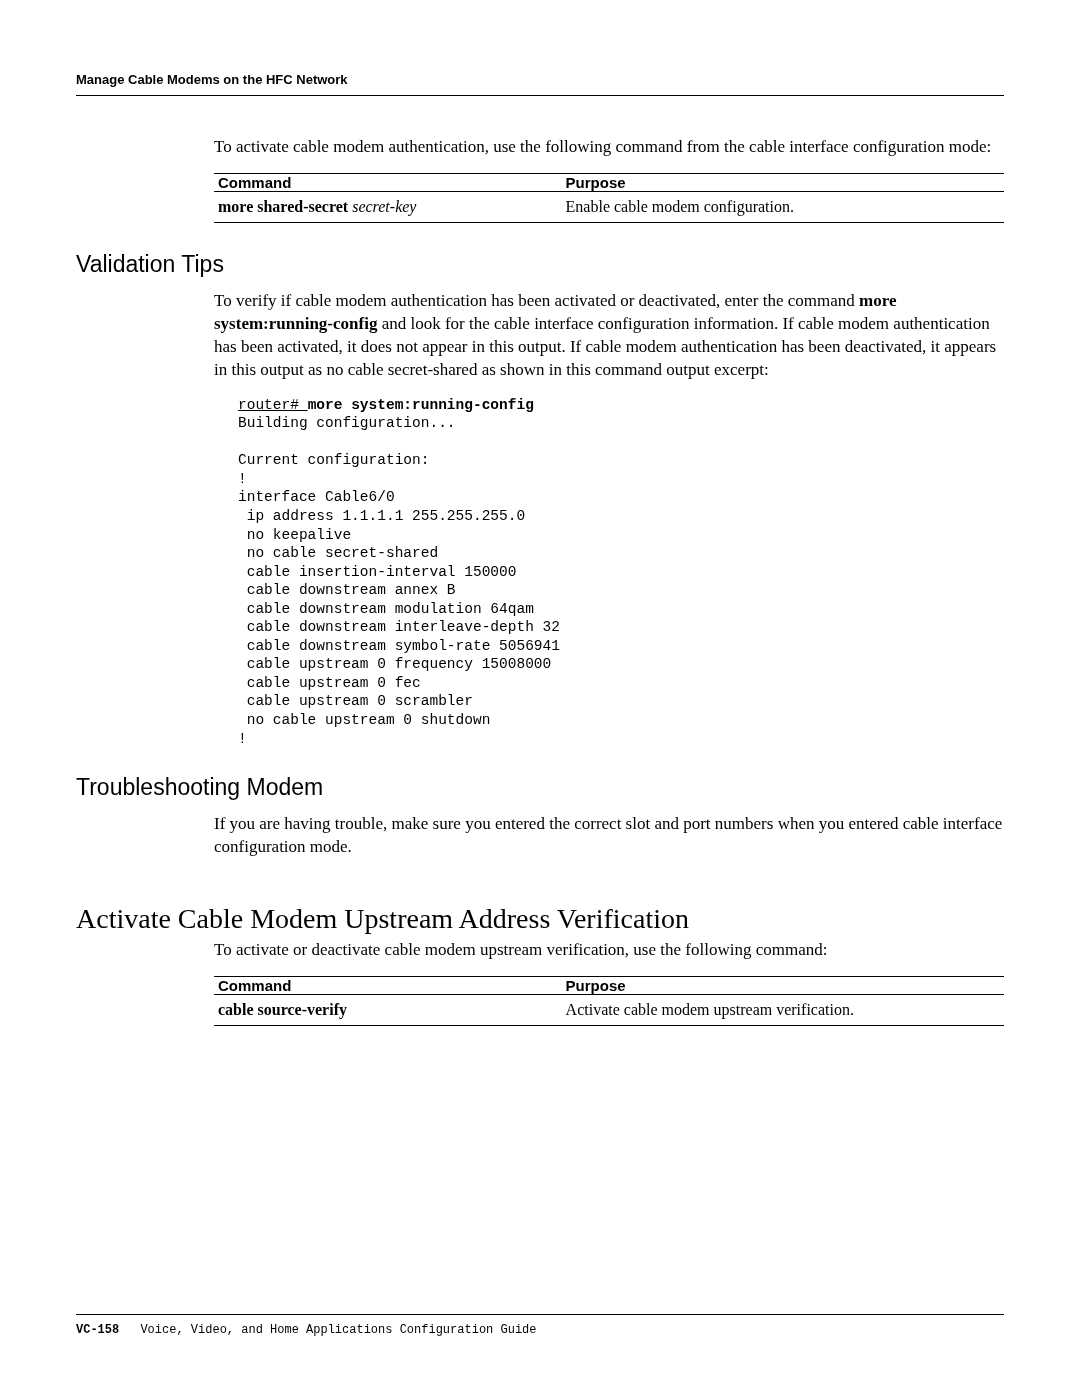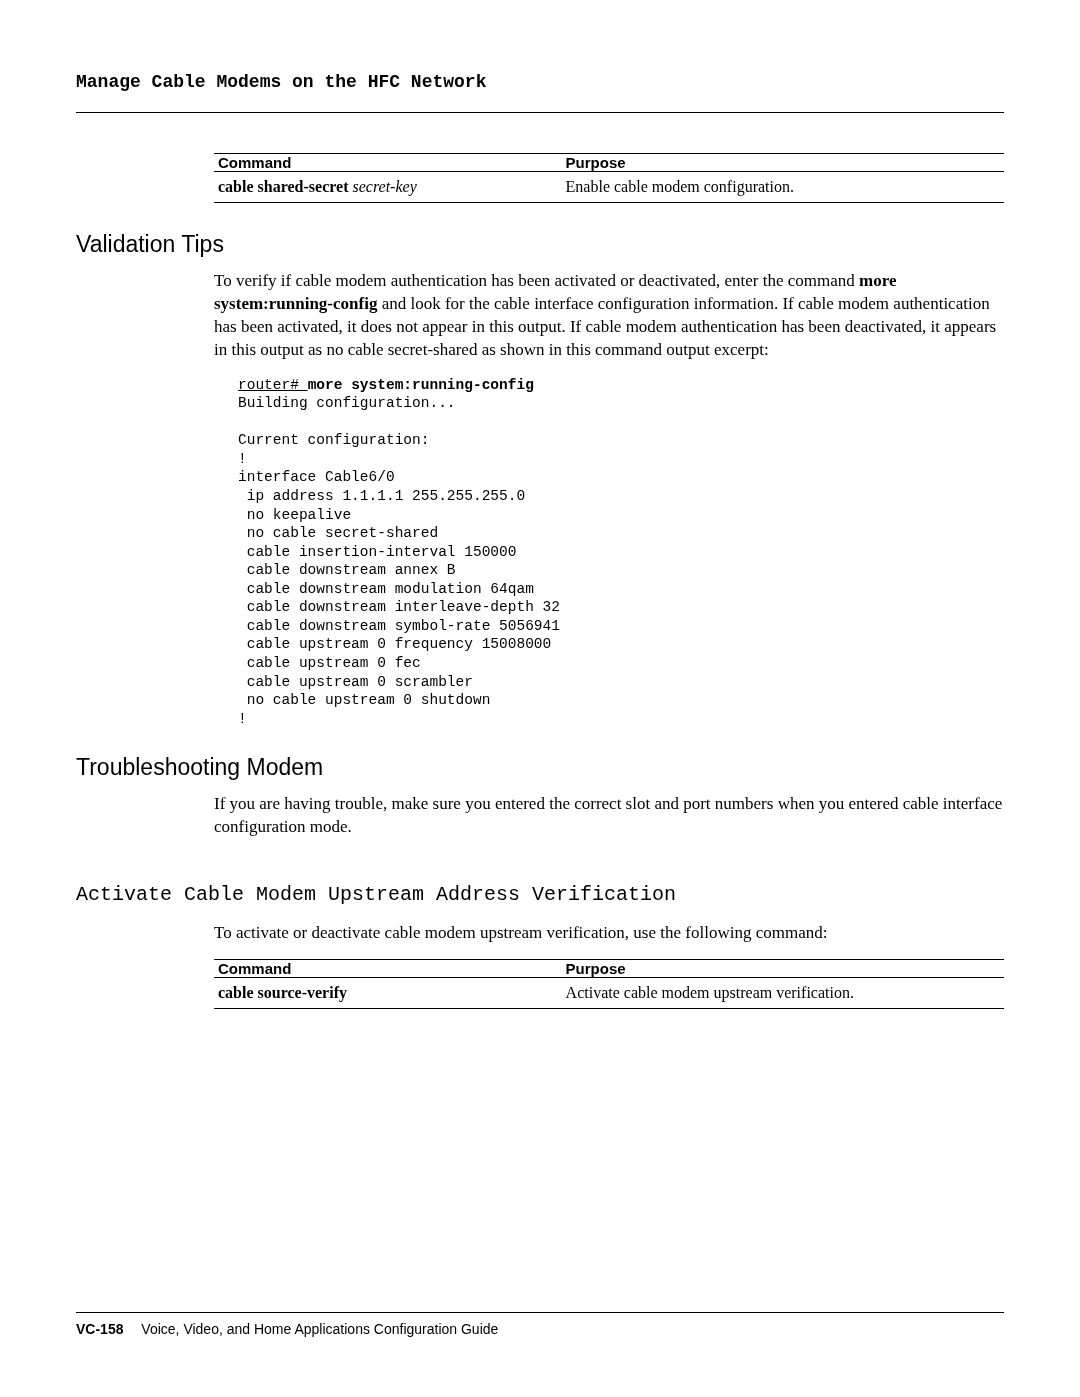--- a/index.html
+++ b/index.html
@@ -10,24 +10,24 @@
     font-family: "Times New Roman", Times, serif;
     color: #000;
   }
   .page {
     position: relative;
     width: 1080px;
     height: 1397px;
     padding: 72px 76px 60px 76px;
   }
   .running-head {
-    font-family: Liberation Mono, monospace;
+    font-family: Liberation Sans, sans-serif;
     font-weight: bold;
-    font-size: 18px;
-    margin-bottom: 20px;
+    font-size: 13px;
+    margin-bottom: 8px;
   }
   .rule-thin {
     border: none;
     border-top: 1px solid #000;
     margin: 0 0 40px 0;
   }
   .body-col {
     margin-left: 138px; 
   }
   .para {
@@ -57,24 +57,24 @@
   }
   .cmd-table td .cmd-name { font-weight: bold; }
   .cmd-table td .cmd-arg { font-style: italic; }
   .subhead {
     font-family: Arial, Helvetica, sans-serif;
     font-size: 23px;
     font-weight: normal;
     margin: 10px 0 12px 0;
   }
   .section-head {
-    font-family: Liberation Mono, monospace;
-    font-size: 20px;
+    font-family: Liberation Serif, serif;
+    font-size: 28px;
     font-weight: normal;
-    margin: 44px 0 16px 0;
+    margin: 44px 0 4px 0;
   }
   .code-block {
     font-family: "Courier New", Courier, monospace;
     font-size: 14.5px;
     line-height: 1.28;
     white-space: pre;
     margin: 6px 0 26px 24px;
   }
   .code-prompt { font-weight: normal; text-decoration: underline; }
   .code-bold { font-weight: bold; }
@@ -83,47 +83,48 @@
     left: 76px;
     right: 76px;
     bottom: 60px;
   }
   .footer hr {
     border: none;
     border-top: 1px solid #000;
     margin-bottom: 8px;
   }
   .footer-line {
-    font-family: Liberation Sans, sans-serif;
-    font-size: 14px;
+    font-family: Liberation Mono, monospace;
+    font-size: 12px;
   }
   .footer-line .pageno { font-weight: bold; margin-right: 14px; }
   .more-bold { font-weight: bold; }
 </style>
 </head>
 <body>
 
 <div class="page">
 
   <div class="running-head">Manage Cable Modems on the HFC Network</div>
   <hr class="rule-thin">
 
   <div class="body-col">
+    <p class="para">To activate cable modem authentication, use the following command from the cable interface configuration mode:</p>
 
     <table class="cmd-table">
       <thead>
         <tr>
           <th style="width:44%;">Command</th>
           <th>Purpose</th>
         </tr>
       </thead>
       <tbody>
         <tr>
           <td>
-            <span class="cmd-name">cable shared-secret</span>
+            <span class="cmd-name">more shared-secret</span>
             <span> </span>
             <span class="cmd-arg">secret-key</span>
           </td>
           <td>Enable cable modem configuration.</td>
         </tr>
       </tbody>
     </table>
   </div>
 
   <h3 class="subhead">Validation Tips</h3>

